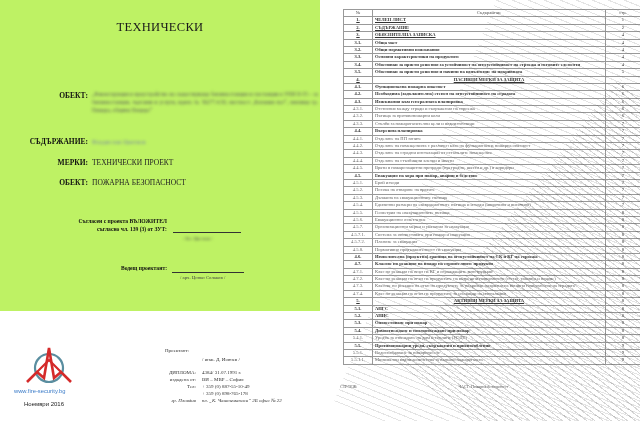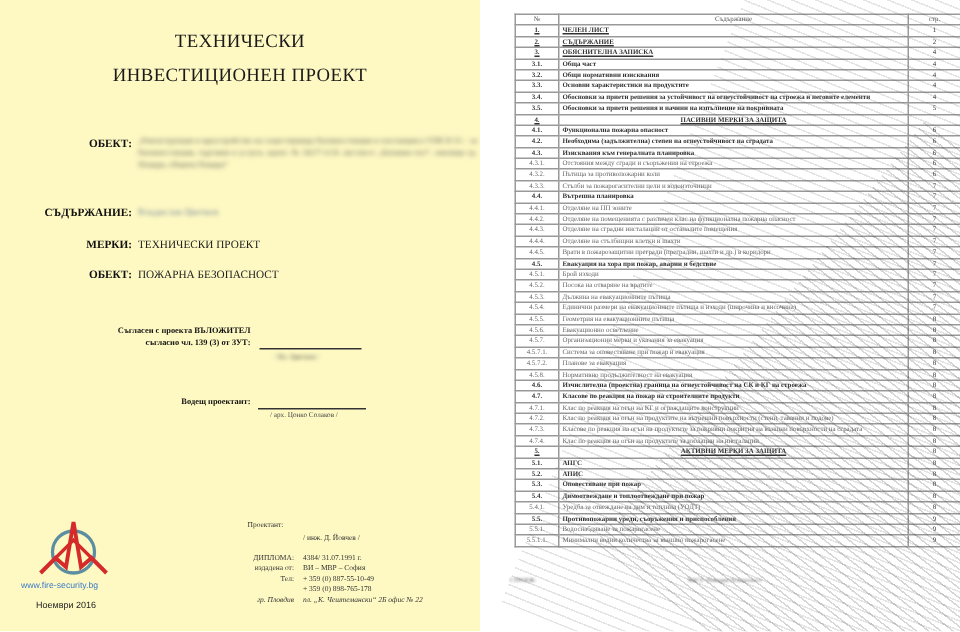--- a/index.html
+++ b/index.html
@@ -1,18 +1,18 @@
 <!DOCTYPE html>
 <html><head>
 <meta charset="utf-8">
 <style>
   html, body { margin:0; padding:0; }
   body { width:640px; height:421px; background:#ffffff; position:relative; overflow:hidden;
          font-family:"Liberation Serif", serif; color:#222; }
-  .left-page { position:absolute; left:0; top:0; width:320px; height:421px; background:#fef9c3; }
+  .left-page { position:absolute; left:0; top:0; width:320px; height:311px; background:#bef264; }
   .title1 { position:absolute; left:0; width:320px; top:20px; text-align:center; font-size:12.5px; letter-spacing:0.3px; color:#1a1a1a; }
   .title2 { position:absolute; left:0; width:320px; top:43px; text-align:center; font-size:12.5px; letter-spacing:0.3px; color:#1a1a1a; }
   .field-label { position:absolute; font-weight:bold; font-size:7.5px; text-align:right; color:#111; }
   .field-value { position:absolute; font-size:6.5px; color:#222;text-align:right; }
   .blur { filter:blur(1.6px); color:#555; }
   .blur-light { filter:blur(1.4px); color:#7a8aa0; }
   .obj-text { position:absolute; left:92px; top:90px; width:226px; font-size:5.4px; line-height:8px; text-align:justify; }
   .sig-label { position:absolute; font-weight:bold; font-size:5.6px; text-align:right; line-height:8px; color:#111; }
   .sig-line { position:absolute; height:0; border-top:1px solid #333; }
   .sig-name { position:absolute; font-size:4.8px; color:#444; }
@@ -36,21 +36,20 @@
   .toc .ul { text-decoration:underline; font-weight:bold; }
   .toc .center { text-align:center; }
   .toc .sub { color:#666; }
   .stamp { position:absolute; left:20px; top:384px; font-size:4px; color:#555; filter:blur(0.6px); }
 </style>
 </head>
 <body>
 
 <div class="left-page">
   <div class="title1">ТЕХНИЧЕСКИ</div>
-  <div class="title2">ИНВЕСТИЦИОНЕН  ПРОЕКТ</div>
 
   <div class="field-label" style="left:30px;top:91px;width:58px;">ОБЕКТ:</div>
   <div class="obj-text blur">„Реконструкция и преустройство на съществуваща бензиностанция и газстанция в УПИ II-55 – за бензиностанция, търговия и услуги, идент. № 56277.4.50, местност „Баташки път“, землище гр. Пещера, община Пещера“</div>
 
   <div class="field-label" style="left:4px;top:137px;width:84px;">СЪДЪРЖАНИЕ:</div>
   <div class="field-value blur-light" style="left:92px;top:138px;">Владислав Цветков</div>
 
   <div class="field-label" style="left:30px;top:158px;width:58px;">МЕРКИ:</div>
   <div class="field-value" style="left:92px;top:158px;font-size:7.5px;">ТЕХНИЧЕСКИ ПРОЕКТ</div>
 

